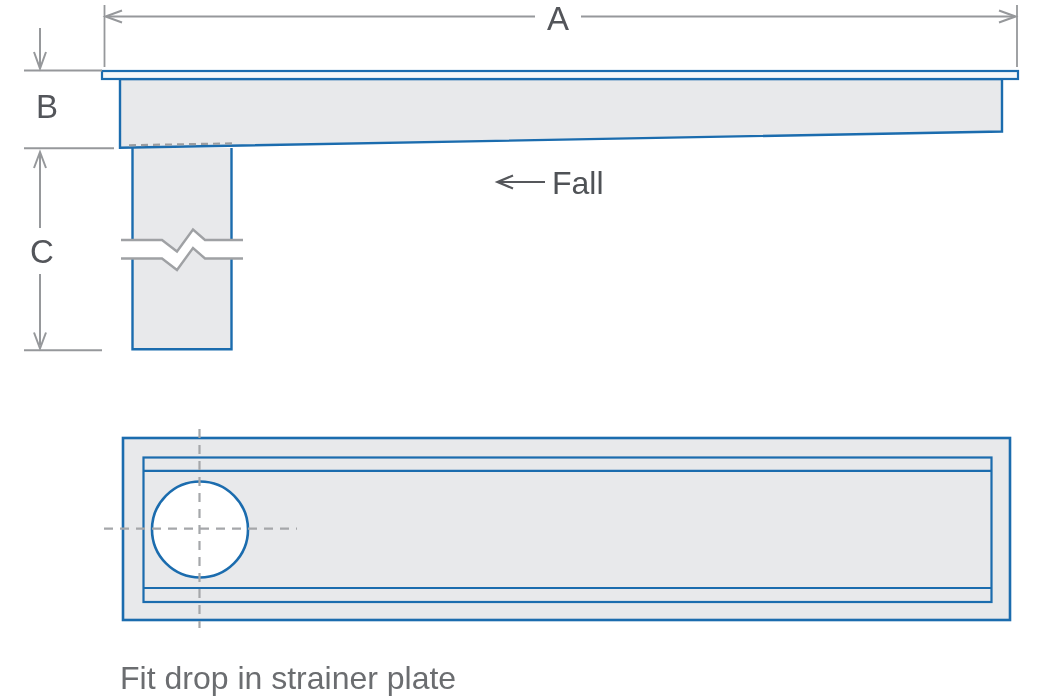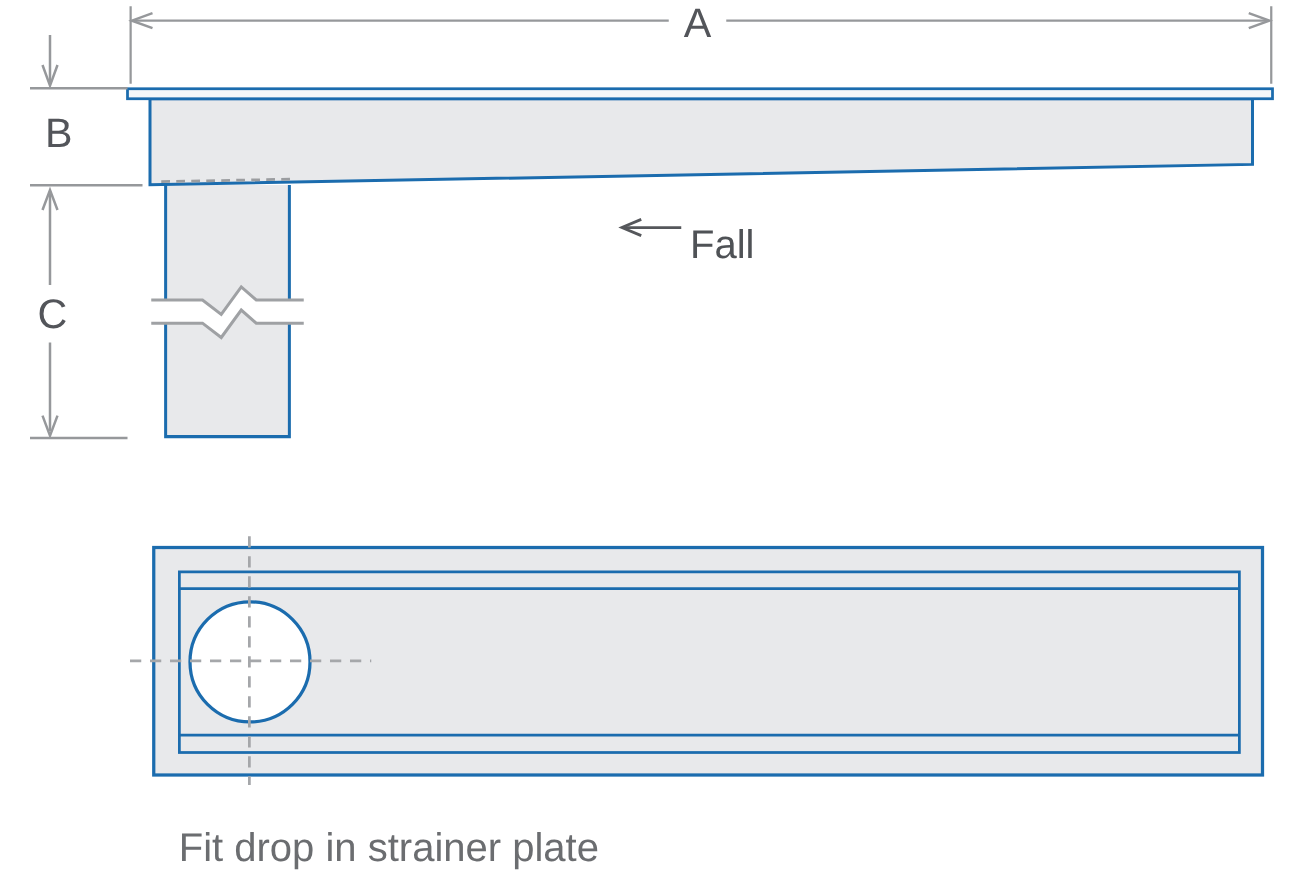--- a/index.html
+++ b/index.html
@@ -27,21 +27,20 @@
     line-height:1;
     white-space:nowrap;
   }
   .caption-label{
     position:absolute;
     transform:translate(0,-50%);
     font-size:32px;
     color:#6b6d70;
     line-height:1;
     white-space:nowrap;
-    margin-left:23px;
   }
 </style>
 </head>
 <body>
 
 <div class="canvas">
 
   <svg width="1040" height="700" viewBox="0 0 1040 700">
 
     <g>
@@ -100,17 +99,17 @@
       <line x1="104" y1="528.7" x2="297" y2="528.7" stroke="#a5a7aa" stroke-width="2.2" stroke-dasharray="9 7"></line>
     </g>
   </svg>
 
   <div class="dim-label" style="left:558px; top:18px;">A</div>
 
   <div class="dim-label" style="left:47px; top:106px;">B</div>
 
   <div class="dim-label" style="left:42px; top:251px;">C</div>
 
-  <div class="fall-label" style="left:552px; top:183px;margin-top:12px;">Fall</div>
+  <div class="fall-label" style="left:552px; top:183px;">Fall</div>
 
   <div class="caption-label" style="left:120px; top:678px;">Fit drop in strainer plate</div>
 
 </div>
 
 </body></html>

